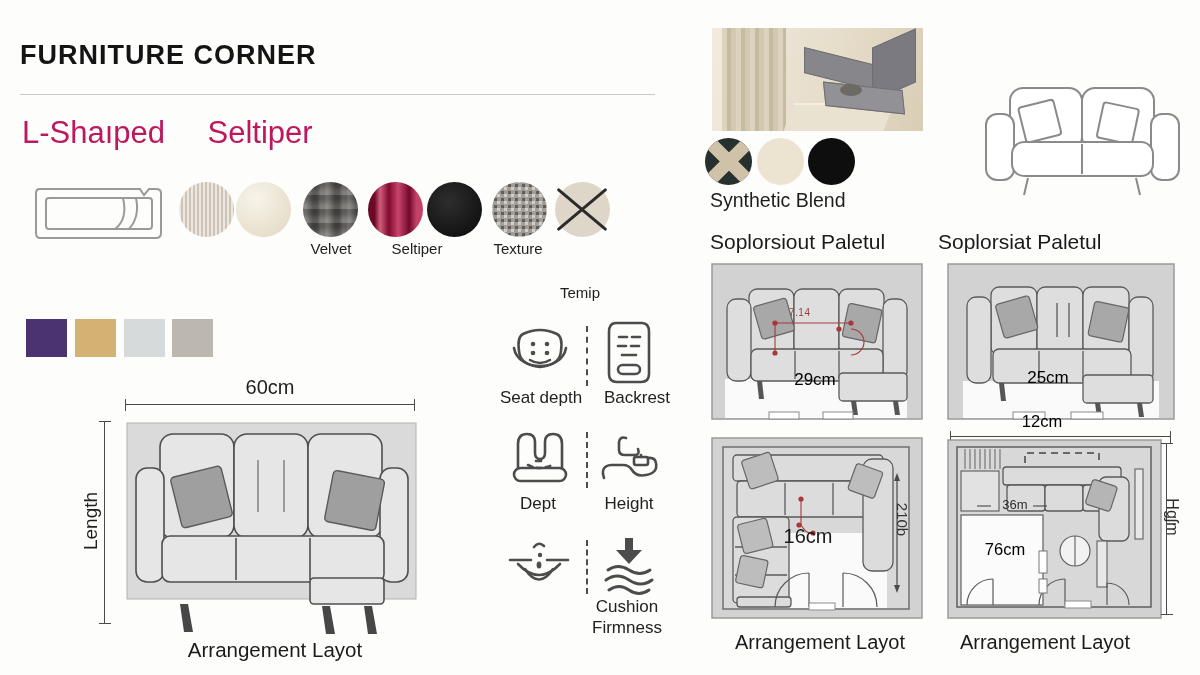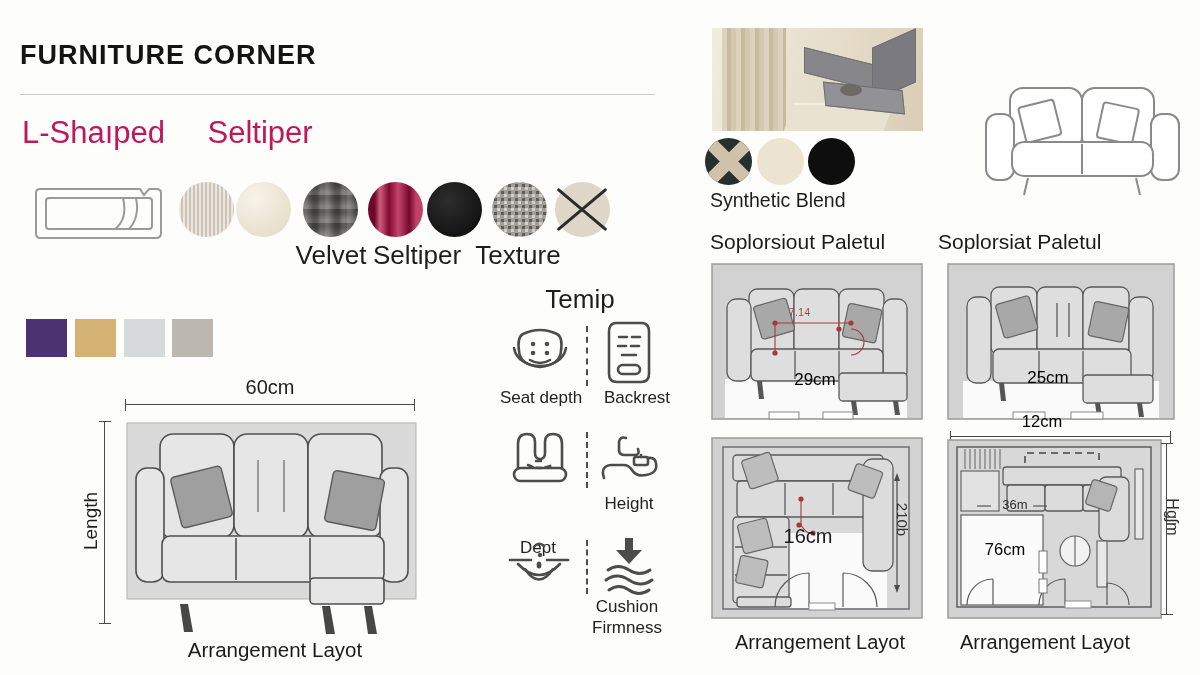--- a/index.html
+++ b/index.html
@@ -5,21 +5,21 @@
   html,body{margin:0;padding:0;background:#ffffff;}
   #canvas{position:relative;width:1200px;height:675px;background:#fdfdfc;overflow:hidden;
           font-family:"Liberation Sans","DejaVu Sans",sans-serif;color:#1b1b1b;}
   .abs{position:absolute;}
   .ctr{text-align:center;}
 
   
   .title{font-size:27px;font-weight:600;letter-spacing:1px;color:#141414;}
   .h-big{font-size:31px;font-weight:500;color:#be185d;}
   .h-med{font-size:21px;font-weight:500;color:#1a1a1a;}
-  .lbl{font-size:26px;color:#1e1e1e;}
+  .lbl{font-size:15px;color:#1e1e1e;}
   .lbl-sm{font-size:17px;color:#222;}
   .dim-lbl{font-size:17px;color:#000000;}
   .divider{height:1px;background:#c9c9c9;}
 
   
   .sw-circle{width:55px;height:55px;border-radius:50%;position:absolute;top:0;}
   .sw-ribbed{background-image:repeating-linear-gradient(90deg,rgba(255,255,255,.5) 0 2px,rgba(120,105,90,.12) 2px 4px);}
   .sw-cream{background-image:radial-gradient(circle at 35% 30%,rgba(255,255,255,.6),rgba(0,0,0,.05));}
   .sw-plaid{background-image:
       repeating-linear-gradient(90deg,rgba(255,255,255,.14) 0 3px,rgba(0,0,0,.25) 10px 14px,rgba(255,255,255,.06) 18px 22px),
@@ -174,21 +174,21 @@
   </svg>
   <div class="abs dash-v" style="left:586px;top:432px;height:56px;"></div>
   <svg class="abs" style="left:596px;top:432px;" width="66" height="56" viewBox="0 0 66 56">
     <g fill="none" stroke="#4c4c4c" stroke-width="2.6" stroke-linecap="round">
       <path d="M30,6 Q24,4 23,10 V18 Q23,23 29,23 H39 Q44,23 42,17"></path>
       <path d="M8,46 Q4,34 15,33 H27 Q33,33 36,38 Q40,45 50,43 Q62,41 60,31 Q59,25 52,26"></path>
       <rect x="38" y="25" width="14" height="8" rx="2"></rect>
       <line x1="45" y1="23" x2="45" y2="25"></line>
     </g>
   </svg>
-  <div class="abs lbl-sm ctr" style="left:493px;top:494px;width:90px;margin-top:44px;">Dept</div>
+  <div class="abs lbl-sm ctr" style="left:493px;top:494px;width:90px;">Dept</div>
   <div class="abs lbl-sm ctr" style="left:584px;top:494px;width:90px;">Height</div>
 
   <svg class="abs" style="left:506px;top:538px;" width="66" height="58" viewBox="0 0 66 58">
     <g fill="none" stroke="#4c4c4c" stroke-width="2.6" stroke-linecap="round">
       <line x1="4" y1="22" x2="25" y2="22"></line>
       <line x1="41" y1="22" x2="62" y2="22"></line>
       <path d="M28,9 Q33,3 38,8"></path>
       <path d="M12,26 Q33,48 54,26"></path>
       <path d="M19,31 Q33,52 47,31"></path>
     </g>

